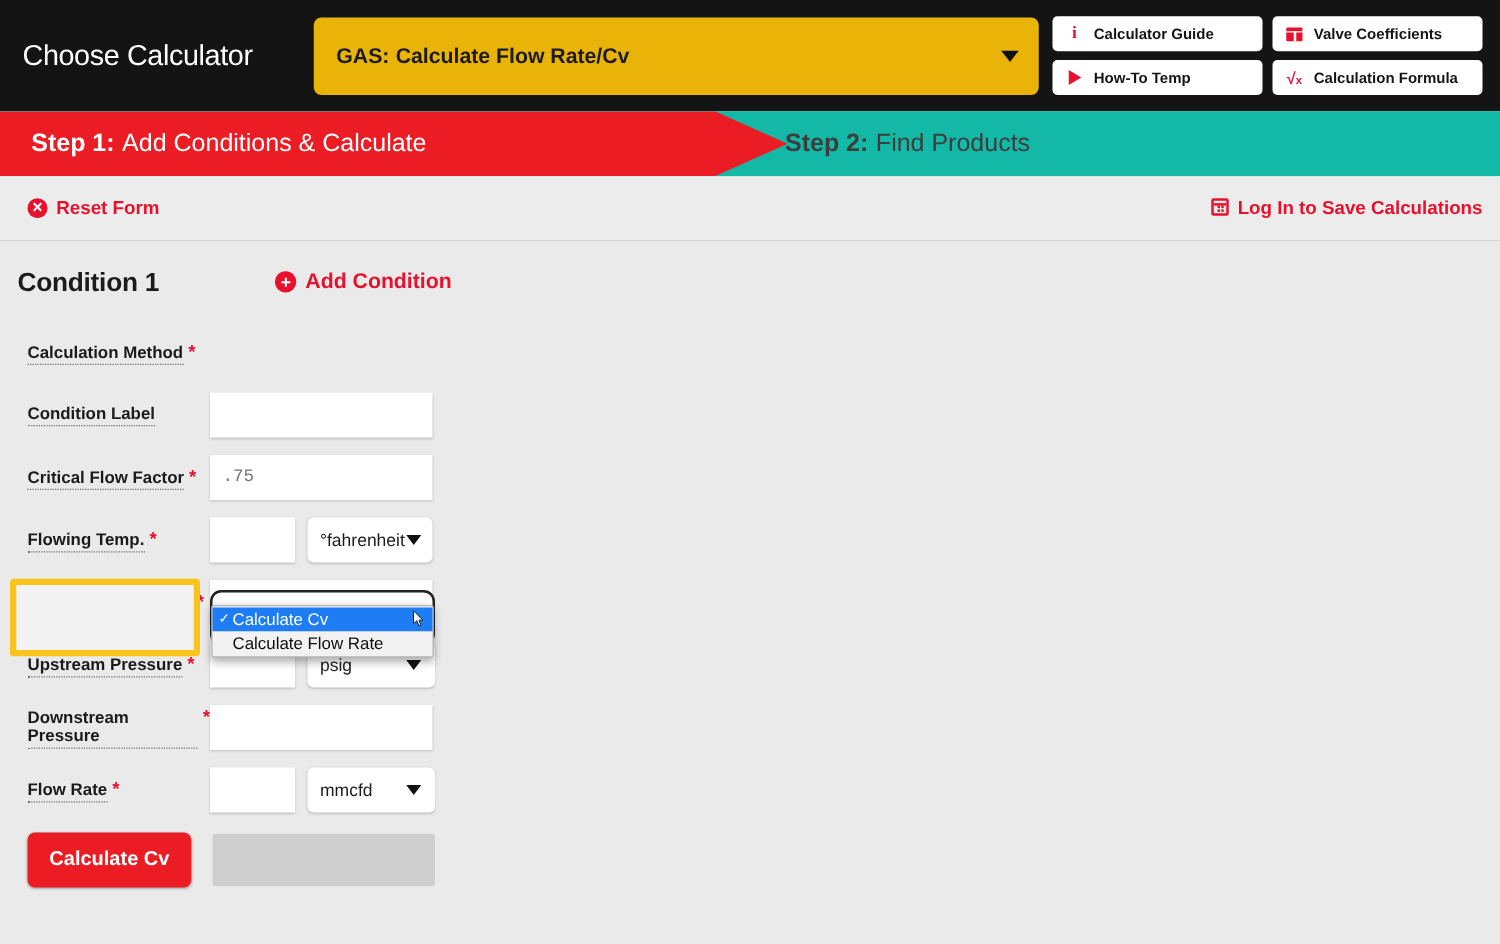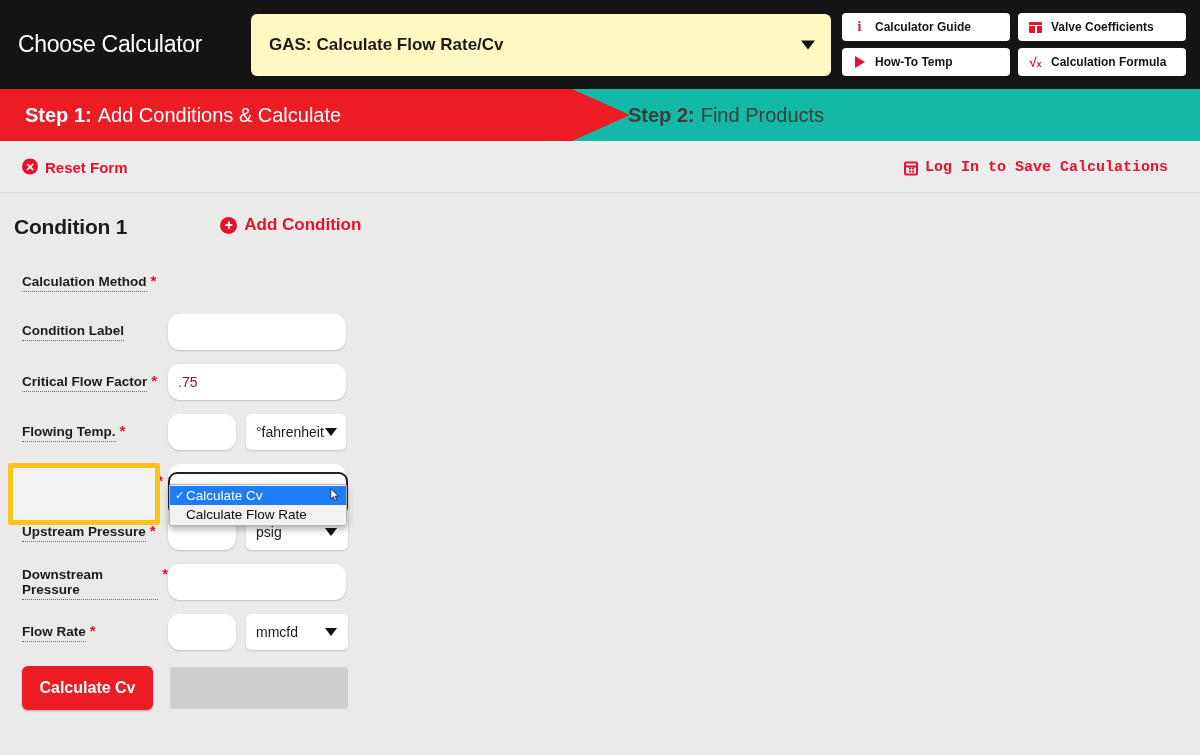--- a/index.html
+++ b/index.html
@@ -33,21 +33,21 @@
     letter-spacing: -0.3px;
     margin-left: 18px;
     width: 215px;
     flex: 0 0 215px;
   }
 
   .calc-select {
     position: relative;
     width: 580px;
     height: 62px;
-    background: #fef9c3;
+    background: #eab308;
     border-radius: 6px;
     display: flex;
     align-items: center;
     padding: 0 18px;
     margin-left: 18px;
     flex: 0 0 580px;
     cursor: pointer;
   }
   .calc-select .cs-prefix {
     font-weight: bold;
@@ -151,28 +151,27 @@
     left: 22px; top: 50%;
     transform: translateY(-50%);
     display: flex; align-items: center;
     color: #e8112d;
     font-size: 15px;
     font-weight: bold;
     cursor: pointer;
   }
   .login-link {
     position: absolute;
-    right: 32px; top: 50%;
+    right: 14px; top: 50%;
     transform: translateY(-50%);
-    display: flex; align-items: flex-end;
+    display: flex; align-items: flex-start;
     color: #e8112d;
     font-size: 15px;
     font-weight: bold;
     cursor: pointer;
-    font-family: Liberation Mono, monospace;
   }
   .circle-x {
     width: 16px; height: 16px; border-radius: 50%;
     background: #e8112d; color: #fff;
     font-size: 11px; font-weight: bold;
     display: flex; align-items: center; justify-content: center;
     margin-right: 7px; line-height: 1;
   }
   .calc-ico {
     width: 14px; height: 14px; border: 2px solid #e8112d; border-radius: 2px;
@@ -227,25 +226,25 @@
   .flabel .ltext {
     border-bottom: 1.5px dotted #6d6d6d;
     padding-bottom: 2px;
   }
   .req { color: #e8112d; margin-left: 4px; font-size: 15px; font-weight: bold; }
 
   .finput {
     height: 36px;
     background: #ffffff;
     border: none;
-    border-radius: 12px;
+    border-radius: 0;
     box-shadow: 0 1px 2px rgba(0,0,0,0.18);
-    font-family: Liberation Sans, sans-serif;
+    font-family: Liberation Mono, monospace;
     font-size: 14px;
-    color: #7f1d1d;
+    color: #737373;
     padding: 0 10px;
     outline: none;
   }
   .finput.wide { width: 178px; }
   .finput.narrow { width: 68px; }
 
   .unitsel {
     height: 36px;
     width: 102px;
     background: #ffffff;

